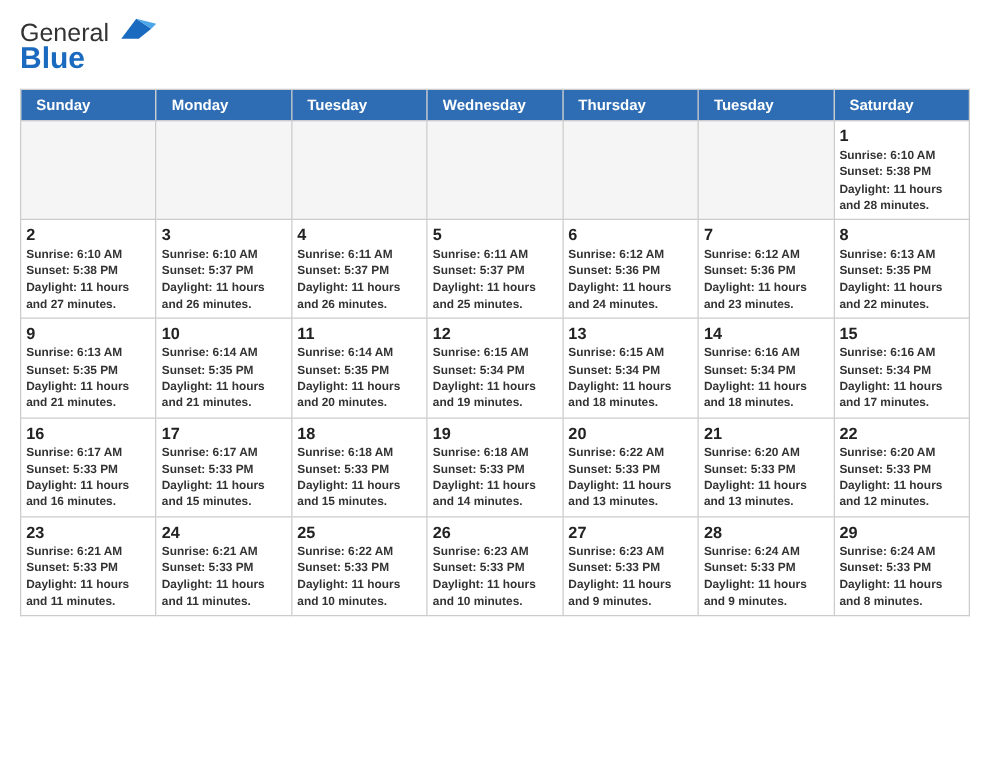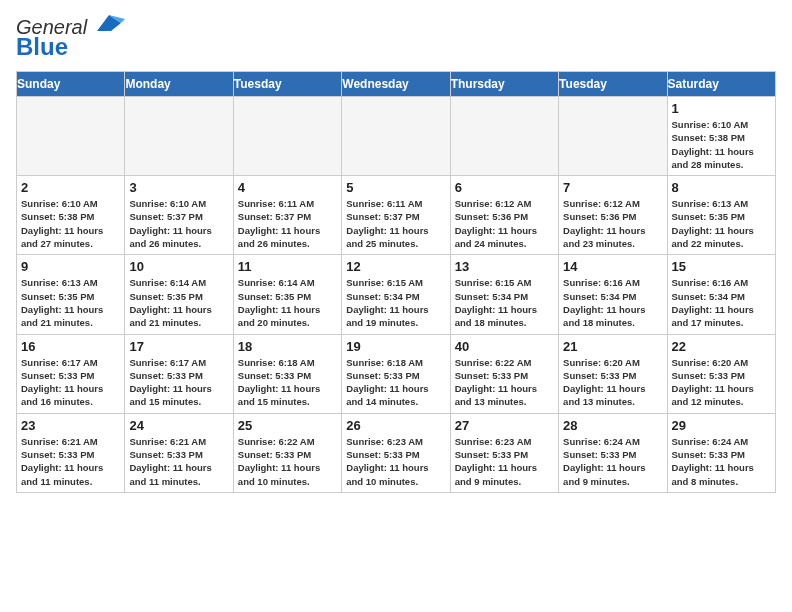--- a/index.html
+++ b/index.html
@@ -41,21 +41,21 @@
     .calendar {
       width: 100%;
       border-collapse: collapse;
       table-layout: fixed;
     }
     .calendar th {
       background-color: #2e6db4;
       color: #fff;
       font-size: 12px;
       font-weight: bold;
-      padding: 5px 0;
+      padding: 5px 12px;
       text-align: left;
       border: 1px solid #ccc;
     }
     .calendar td {
       border: 1px solid #ccc;
       vertical-align: top;
       padding: 4px 4px 4px 4px;
       font-size: 10px;
       color: #333;
       height: 80px;
@@ -83,21 +83,21 @@
     .last-row td {
       height: 68px;
     }
   </style>
 </head>
 <body>
 
 <div class="header-section">
   <div class="logo">
     <div class="logo-row">
-      <span style="font-size:20px;color:#333;font-style:italic;">General</span>
+      <span style="font-size:20px;color:#333;">General</span>
       <svg width="44" height="26" viewBox="0 0 44 26" style="margin-left:2px;margin-top:-4px;">
         <polygon points="8,18 20,2 32,10 22,18" fill="#1a6abf"></polygon>
         <polygon points="20,2 36,6 32,10" fill="#4da6e8"></polygon>
       </svg>
     </div>
     <div style="font-size:24px;color:#1a6abf;font-weight:bold;margin-top:-6px;">Blue</div>
   </div>
   <div class="title-section">
     <div class="month-title"></div>
     <div class="subtitle"></div>
@@ -257,21 +257,21 @@
 and 15 minutes.</div>
         </td>
         <td>
           <span class="day-number">19</span>
           <div class="day-info">Sunrise: 6:18 AM
 Sunset: 5:33 PM
 Daylight: 11 hours
 and 14 minutes.</div>
         </td>
         <td>
-          <span class="day-number">40</span>
+          <span class="day-number">20</span>
           <div class="day-info">Sunrise: 6:22 AM
 Sunset: 5:33 PM
 Daylight: 11 hours
 and 13 minutes.</div>
         </td>
         <td>
           <span class="day-number">21</span>
           <div class="day-info">Sunrise: 6:20 AM
 Sunset: 5:33 PM
 Daylight: 11 hours

